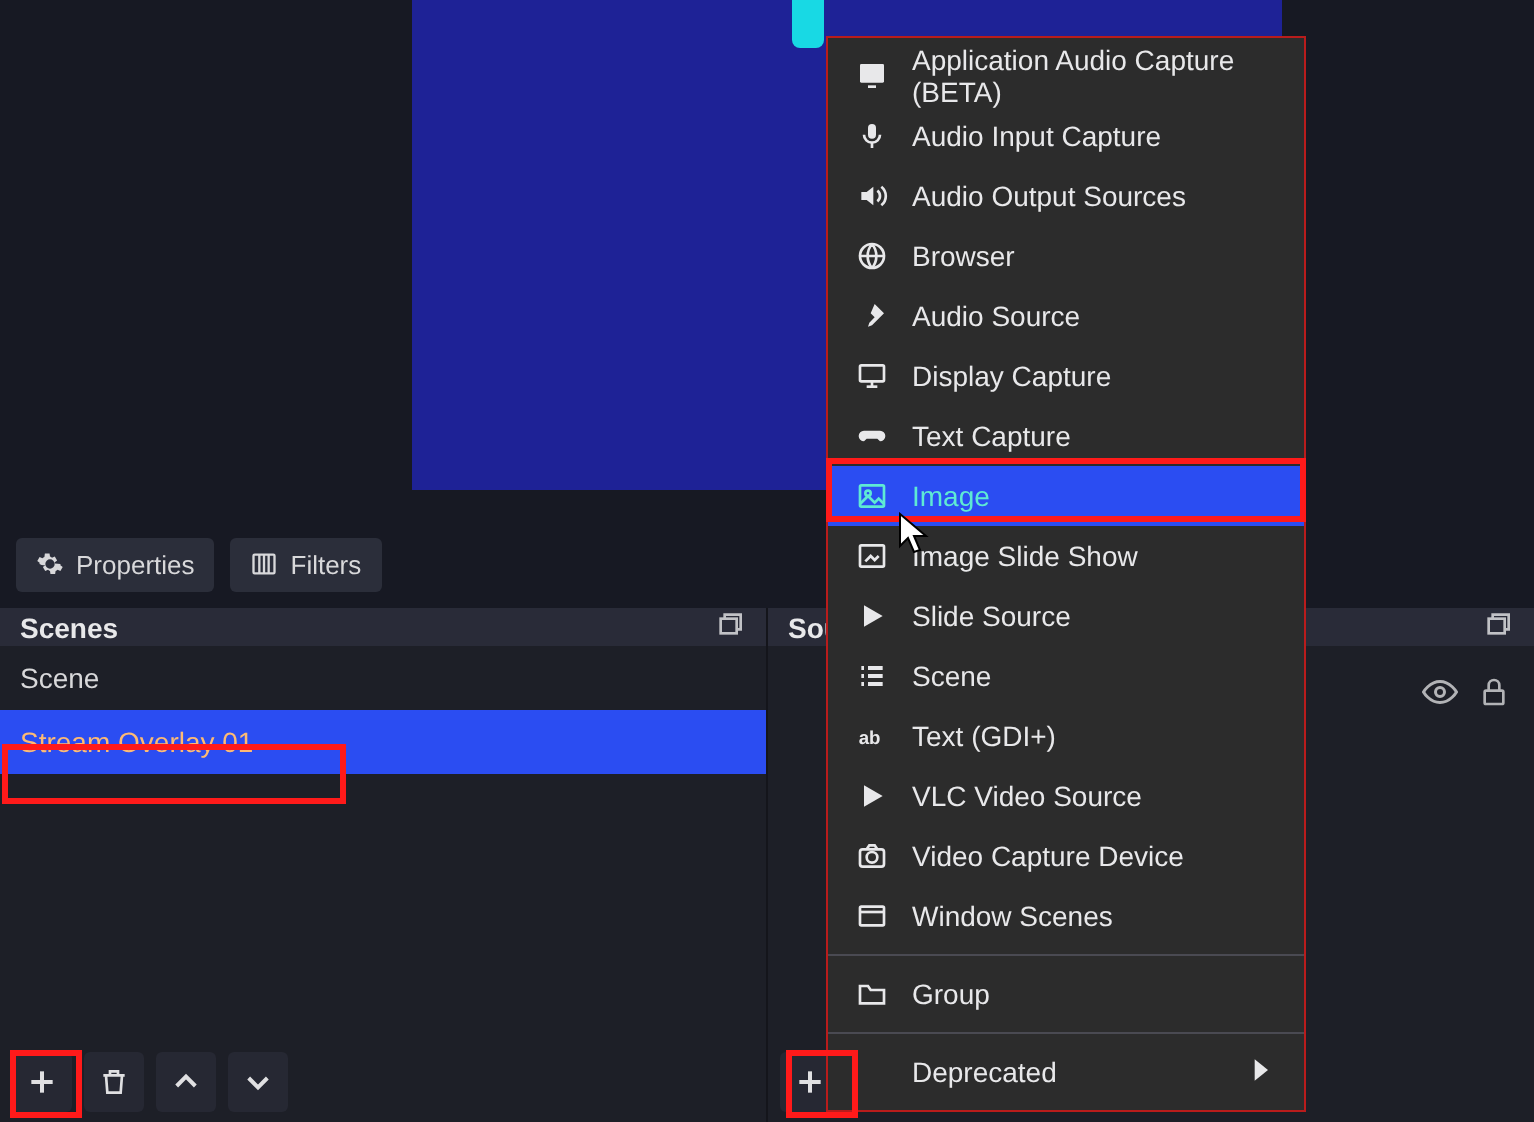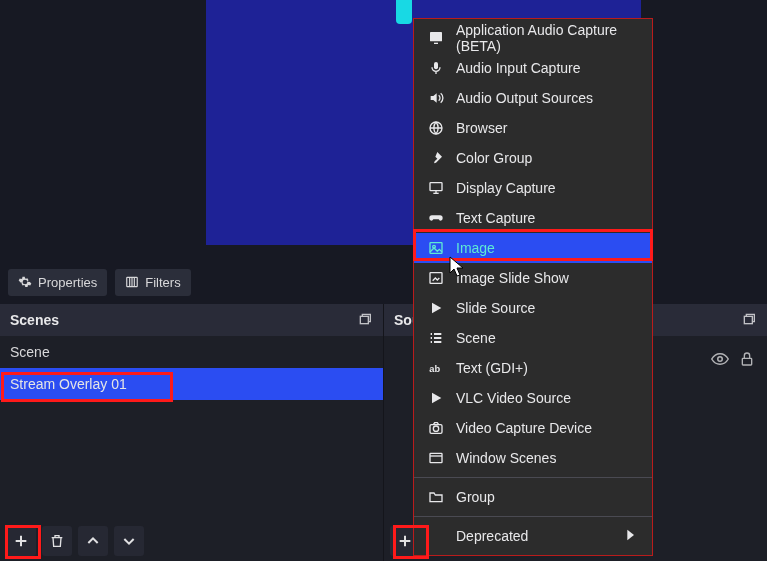--- a/index.html
+++ b/index.html
@@ -95,21 +95,21 @@
   .panel {
     flex: 1;
     display: flex;
     flex-direction: column;
     border-right: 1px solid #14151b;
     min-width: 0;
   }
   .panel:last-child { border-right: none; }
   .panel-header {
     background: #292b38;
-    height: 32px;
+    height: 19px;
     display: flex;
     align-items: center;
     padding: 0 10px;
     font-weight: 600;
     color: #e8e8ea;
     position: relative;
   }
   .panel-header .dock-icon {
     margin-left: auto;
     opacity: 0.8;
@@ -122,21 +122,21 @@
   }
   .list-row {
     height: 32px;
     display: flex;
     align-items: center;
     padding: 0 10px;
     cursor: pointer;
   }
   .list-row.selected {
     background: #2b4df2;
-    color: #e5e5e5;
+    color: #fdba74;
   }
   .panel-footer {
     height: 40px;
     background: #1d1f27;
     display: flex;
     align-items: center;
     padding: 0 6px;
     gap: 6px;
   }
   .icon-btn {
@@ -352,21 +352,21 @@
     <svg viewBox="0 0 24 24" fill="none" stroke="currentColor" stroke-width="2">
         <circle cx="12" cy="12" r="9"></circle>
         <path d="M3 12h18M12 3a14 14 0 010 18M12 3a14 14 0 000 18"></path>
       </svg>
     <span>Browser</span>
   </div>
   <div class="menu-item">
     <svg viewBox="0 0 24 24" fill="currentColor">
         <path d="M14 3l7 7-9 9-3 1 1-3 4-4-3-3 3-7z"></path>
       </svg>
-    <span>Color Group</span>
+    <span>Audio Source</span>
   </div>
   <div class="menu-item">
     <svg viewBox="0 0 24 24" fill="none" stroke="currentColor" stroke-width="2">
         <rect x="3" y="4" width="18" height="12" rx="1"></rect>
         <line x1="8" y1="20" x2="16" y2="20"></line>
         <line x1="12" y1="16" x2="12" y2="20"></line>
       </svg>
     <span>Display Capture</span>
   </div>
   <div class="menu-item">

